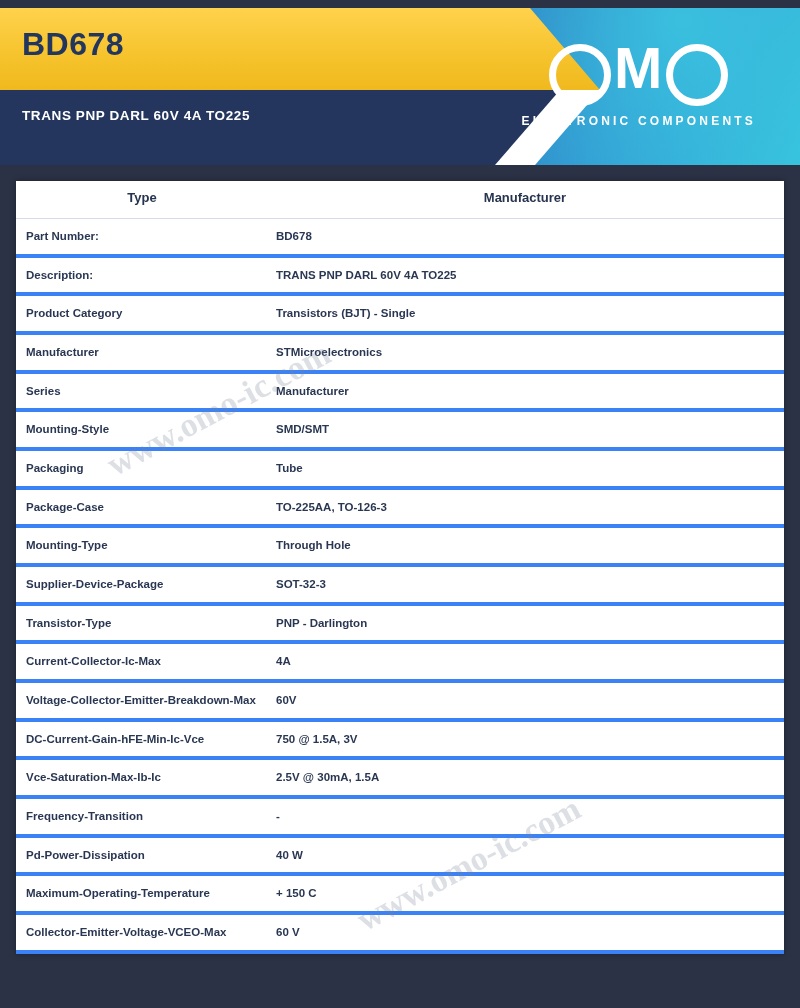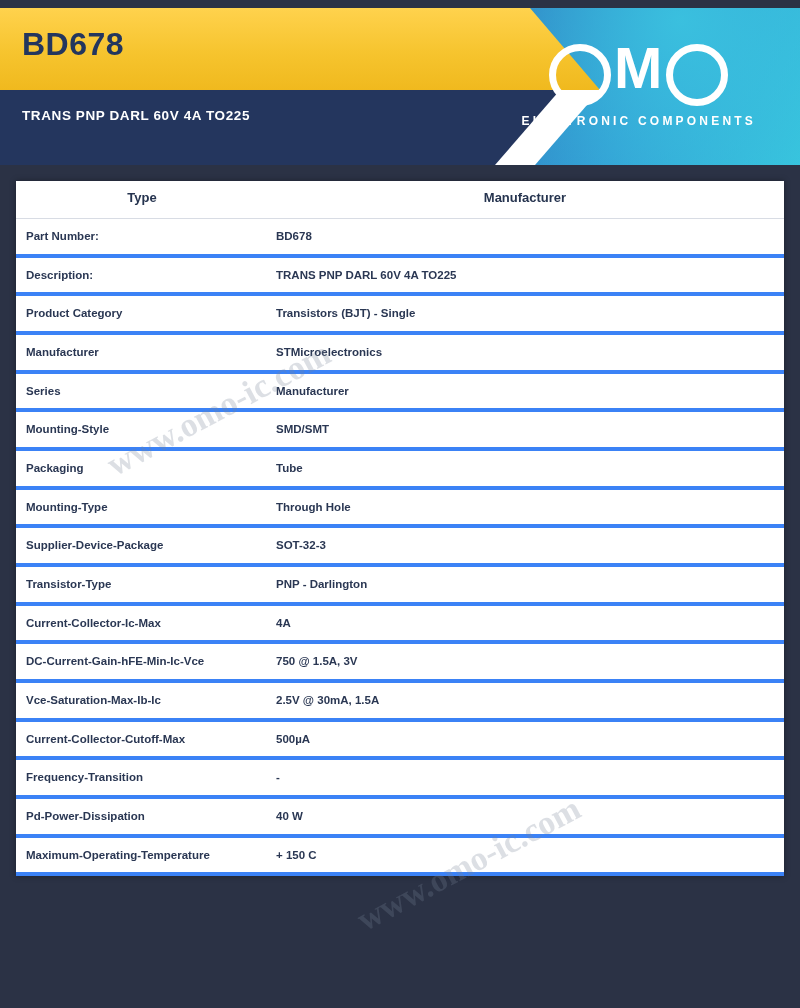--- a/index.html
+++ b/index.html
@@ -226,57 +226,65 @@
         </tr>
         <tr>
           <td class="k">Mounting-Style</td>
           <td class="v">SMD/SMT</td>
         </tr>
         <tr>
           <td class="k">Packaging</td>
           <td class="v">Tube</td>
         </tr>
         <tr>
+          <td class="k">Package-Case</td>
+          <td class="v">TO-225AA, TO-126-3</td>
+        </tr>
+        <tr>
           <td class="k">Mounting-Type</td>
           <td class="v">Through Hole</td>
         </tr>
         <tr>
           <td class="k">Supplier-Device-Package</td>
           <td class="v">SOT-32-3</td>
         </tr>
         <tr>
           <td class="k">Transistor-Type</td>
           <td class="v">PNP - Darlington</td>
         </tr>
         <tr>
           <td class="k">Current-Collector-Ic-Max</td>
           <td class="v">4A</td>
         </tr>
         <tr>
+          <td class="k">Voltage-Collector-Emitter-Breakdown-Max</td>
+          <td class="v">60V</td>
+        </tr>
+        <tr>
           <td class="k">DC-Current-Gain-hFE-Min-Ic-Vce</td>
           <td class="v">750 @ 1.5A, 3V</td>
         </tr>
         <tr>
           <td class="k">Vce-Saturation-Max-Ib-Ic</td>
           <td class="v">2.5V @ 30mA, 1.5A</td>
         </tr>
         <tr>
-          <td class="k">Current-Collector-Cutoff-Max</td>
-          <td class="v">500µA</td>
-        </tr>
-        <tr>
           <td class="k">Frequency-Transition</td>
           <td class="v">-</td>
         </tr>
         <tr>
           <td class="k">Pd-Power-Dissipation</td>
           <td class="v">40 W</td>
         </tr>
         <tr>
           <td class="k">Maximum-Operating-Temperature</td>
           <td class="v">+ 150 C</td>
+        </tr>
+        <tr>
+          <td class="k">Collector-Emitter-Voltage-VCEO-Max</td>
+          <td class="v">60 V</td>
         </tr>
       </tbody>
   </table>
 </div>
 
 <div class="wm wm1">www.omo-ic.com</div>
 <div class="wm wm2">www.omo-ic.com</div>
 
 </body></html>

